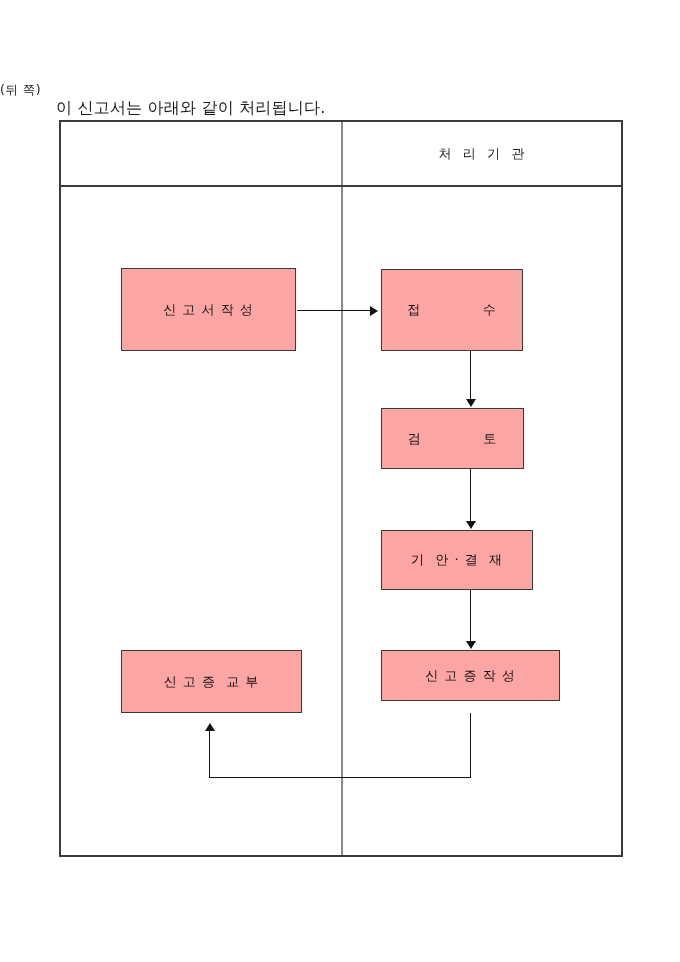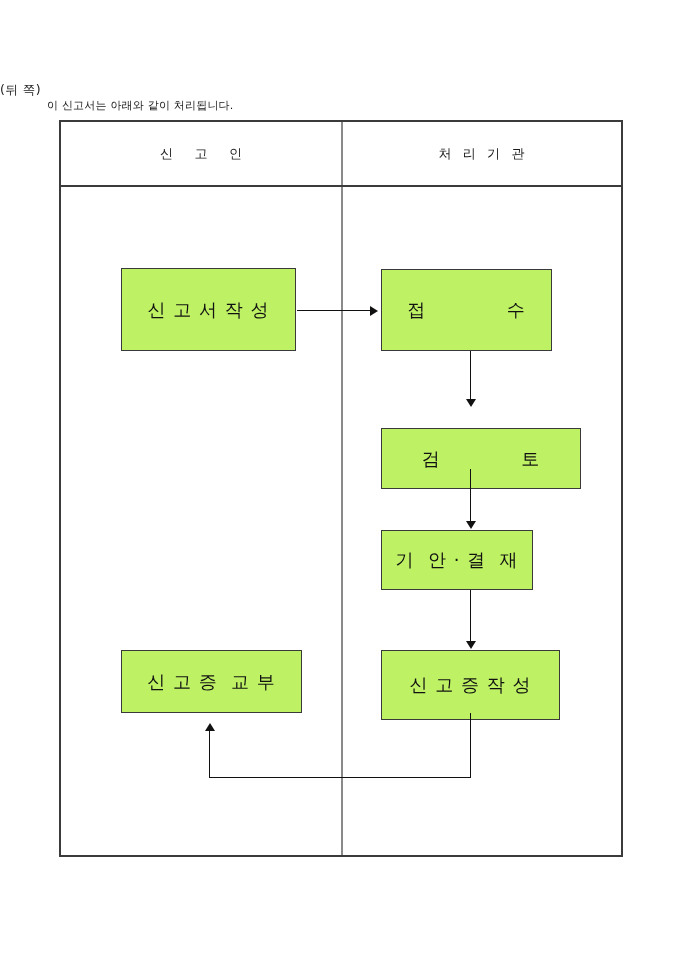--- a/index.html
+++ b/index.html
@@ -22,23 +22,23 @@
     left: 0;
     top: 82px;
     width: 625px;
     text-align: left;
     font-size: 12.5px;
     letter-spacing: 0.5px;
     white-space: pre;
   }
   #intro-sentence {
     position: absolute;
-    left: 47px;
+    left: 56px;
     top: 98px;
-    font-size: 11px;
+    font-size: 16px;
     letter-spacing: 0.2px;
     white-space: pre;
     text-align: center;
   }
 
   
   #flow-table {
     position: absolute;
     left: 59px;
     top: 120px;
@@ -74,35 +74,35 @@
     white-space: pre;
   }
   #col-header-reporter { left: 0; width: 281px; }
   #col-header-agency  { left: 282px; width: 278px; text-align: center; }
 
   
   .flow-box {
     position: absolute;
     border: 1px solid #3a3a3a;
     box-sizing: border-box;
-    background: #bef264;
+    background: #fca5a5;
     display: flex;
     align-items: center;
     justify-content: center;
-    font-size: 18px;
+    font-size: 13px;
     letter-spacing: 1px;
     white-space: pre;
     color: #111;
   }
   #box-prepare-form      { left: 121px; top: 268px; width: 175px; height: 83px; }
   #box-issue-certificate { left: 121px; top: 650px; width: 181px; height: 63px; }
-  #box-receipt           { left: 381px; top: 269px; width: 171px; height: 82px; }
-  #box-review            { left: 381px; top: 408px; width: 200px; height: 61px; margin-top: 20px; }
+  #box-receipt           { left: 381px; top: 269px; width: 142px; height: 82px; }
+  #box-review            { left: 381px; top: 408px; width: 143px; height: 61px; }
   #box-draft-approval    { left: 381px; top: 530px; width: 152px; height: 60px; }
-  #box-make-certificate  { left: 381px; top: 650px; width: 179px; height: 70px; }
+  #box-make-certificate  { left: 381px; top: 650px; width: 179px; height: 51px; }
 
   
   .conn-line {
     position: absolute;
     background: #111111;
   }
   .arrow-head {
     position: absolute;
     width: 0;
     height: 0;
@@ -150,21 +150,20 @@
 
 <div id="page-side-label">(뒤 쪽)</div>
 
 <div id="intro-sentence">이 신고서는 아래와 같이 처리됩니다.</div>
 
 <div id="flow-table">
 
   <div id="column-divider"></div>
   <div id="header-rule"></div>
 
-  <div class="col-header" id="col-header-reporter">신    고    인</div>
 
   <div class="col-header" id="col-header-agency">처  리  기  관</div>
 </div>
 
 <div class="flow-box" id="box-prepare-form">신 고 서 작 성</div>
 
 <div class="flow-box" id="box-receipt">접            수</div>
 
 <div class="flow-box" id="box-review">검            토</div>
 

